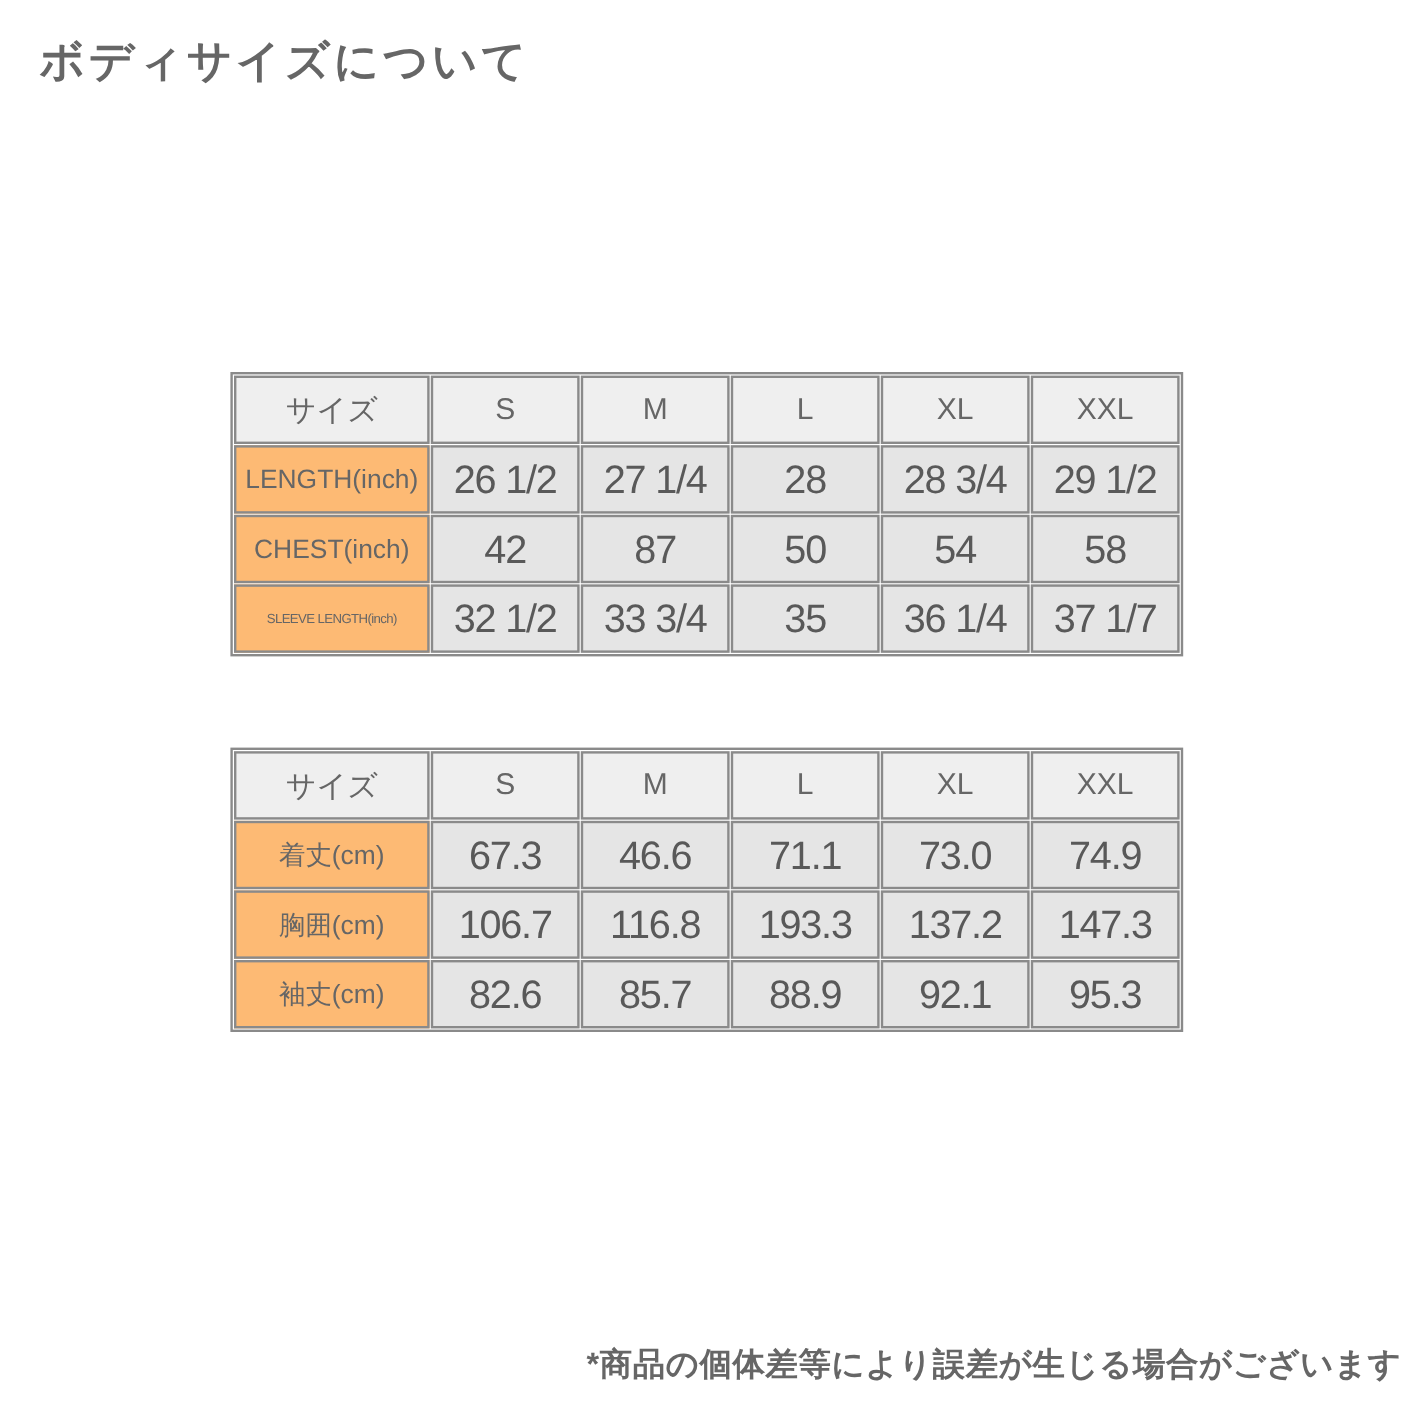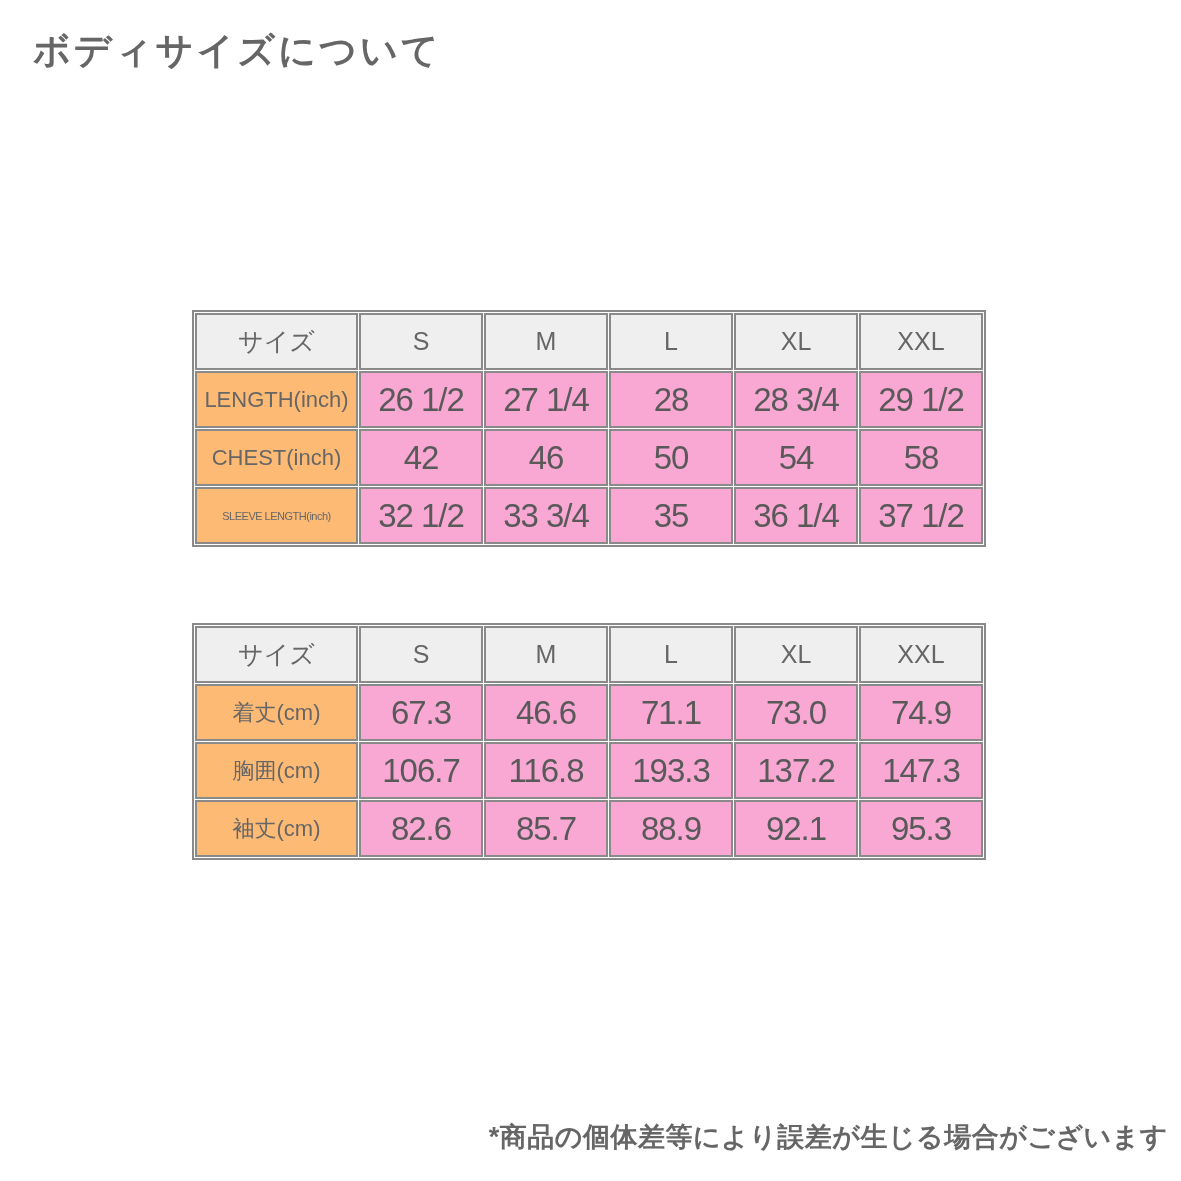--- a/index.html
+++ b/index.html
@@ -31,21 +31,21 @@
   table.size-table.t-inch { top: 310px; }
   table.size-table.t-cm   { top: 623px; }
   col.c-label { width: 163px; }
   col.c-size  { width: 124px; }
   .size-table td {
     border: 2px solid #8a8a8a;
     height: 57px;
     text-align: center;
     vertical-align: middle;
     color: #595959;
-    background: #f9a8d4;
+    background: #e5e5e5;
     overflow: hidden;
     white-space: nowrap;
   }
   .size-table td.hdr {
     background: #efefef;
     font-size: 25px;
     color: #666666;
   }
   .size-table td.lbl {
     background: #fdba74;
@@ -94,32 +94,32 @@
       <td class="lbl">LENGTH(inch)</td>
       <td class="val">26 1/2</td>
       <td class="val">27 1/4</td>
       <td class="val">28</td>
       <td class="val">28 3/4</td>
       <td class="val">29 1/2</td>
     </tr>
     <tr>
       <td class="lbl">CHEST(inch)</td>
       <td class="val">42</td>
-      <td class="val">46</td>
+      <td class="val">87</td>
       <td class="val">50</td>
       <td class="val">54</td>
       <td class="val">58</td>
     </tr>
     <tr>
       <td class="lbl small">SLEEVE LENGTH(inch)</td>
       <td class="val">32 1/2</td>
       <td class="val">33 3/4</td>
       <td class="val">35</td>
       <td class="val">36 1/4</td>
-      <td class="val">37 1/2</td>
+      <td class="val">37 1/7</td>
     </tr>
   </tbody>
 </table>
 
 <table class="size-table t-cm">
   <colgroup>
     <col class="c-label">
       <col class="c-size">
       <col class="c-size">
       <col class="c-size">

